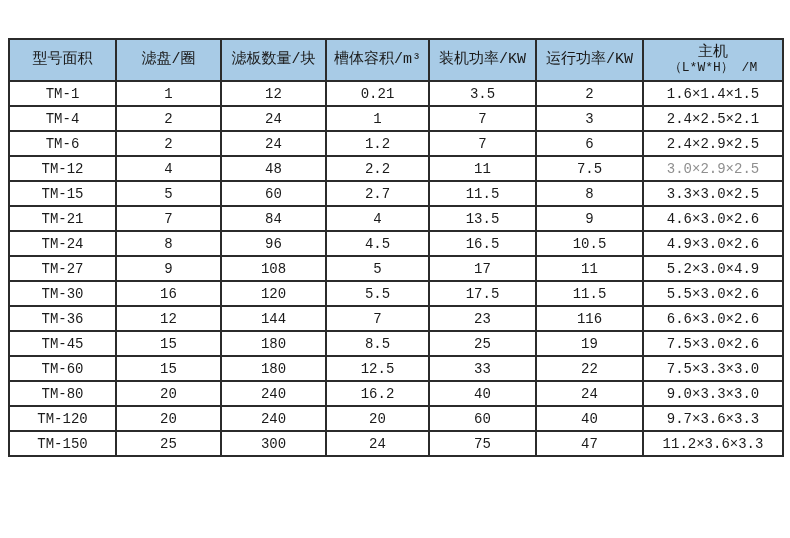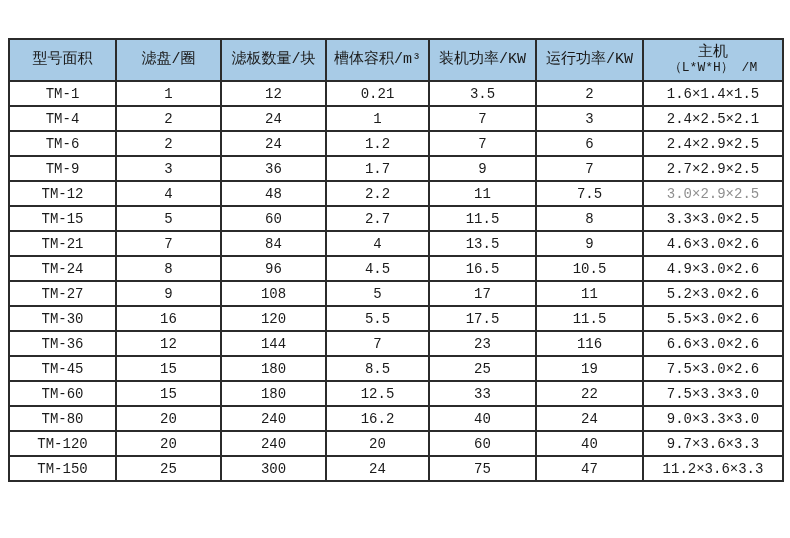--- a/index.html
+++ b/index.html
@@ -104,29 +104,20 @@
         <tr>
           <td>TM-6</td>
           <td>2</td>
           <td>24</td>
           <td>1.2</td>
           <td>7</td>
           <td>6</td>
           <td>2.4×2.9×2.5</td>
         </tr>
         <tr>
-          <td>TM-9</td>
-          <td>3</td>
-          <td>36</td>
-          <td>1.7</td>
-          <td>9</td>
-          <td>7</td>
-          <td>2.7×2.9×2.5</td>
-        </tr>
-        <tr>
           <td>TM-12</td>
           <td>4</td>
           <td>48</td>
           <td>2.2</td>
           <td>11</td>
           <td>7.5</td>
           <td class="muted">3.0×2.9×2.5</td>
         </tr>
         <tr>
           <td>TM-15</td>
@@ -155,21 +146,21 @@
           <td>10.5</td>
           <td>4.9×3.0×2.6</td>
         </tr>
         <tr>
           <td>TM-27</td>
           <td>9</td>
           <td>108</td>
           <td>5</td>
           <td>17</td>
           <td>11</td>
-          <td>5.2×3.0×2.6</td>
+          <td>5.2×3.0×4.9</td>
         </tr>
         <tr>
           <td>TM-30</td>
           <td>16</td>
           <td>120</td>
           <td>5.5</td>
           <td>17.5</td>
           <td>11.5</td>
           <td>5.5×3.0×2.6</td>
         </tr>

